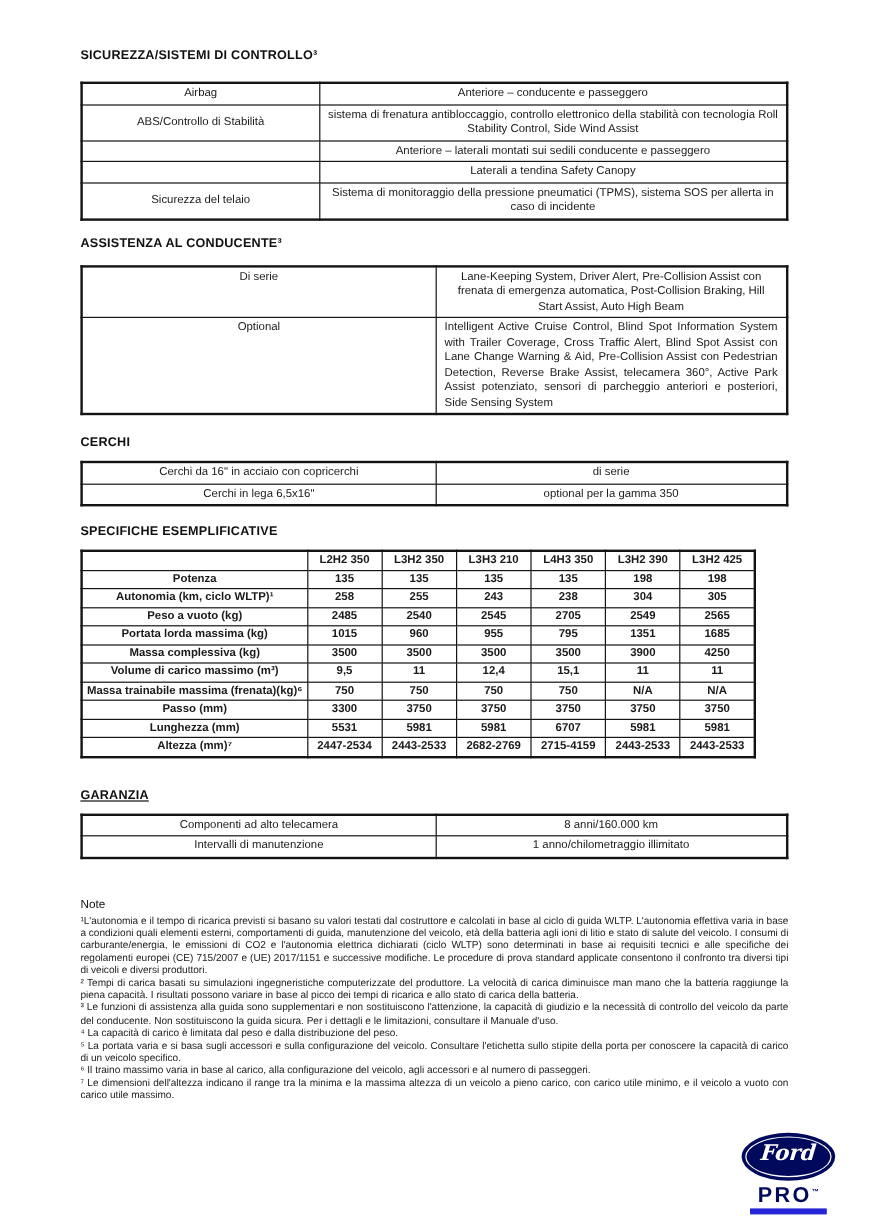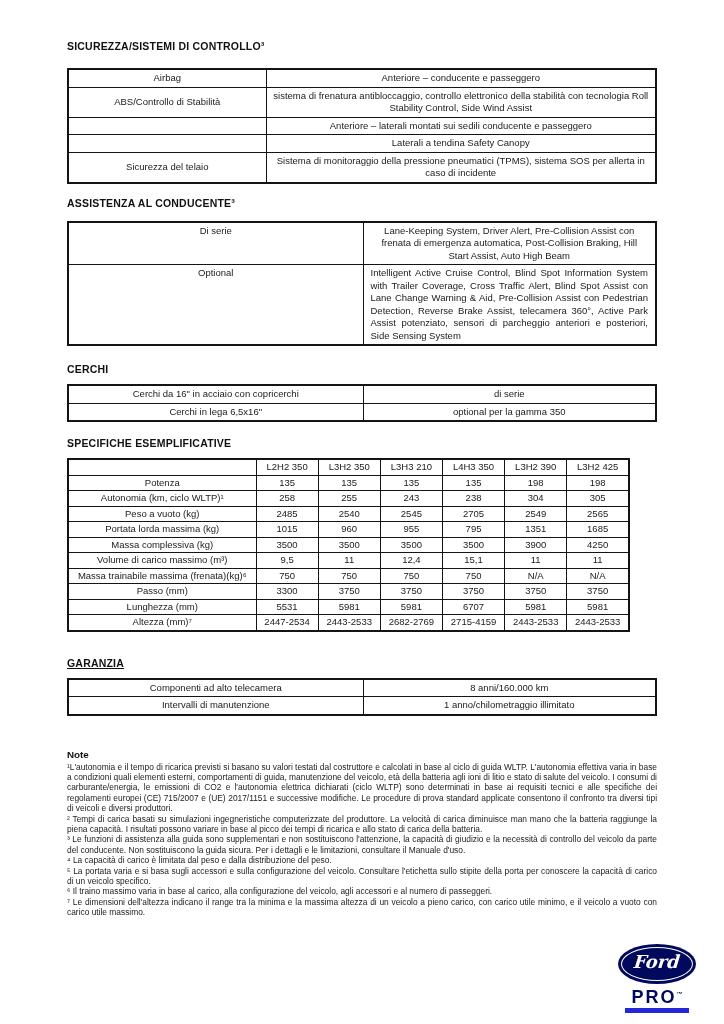--- a/index.html
+++ b/index.html
@@ -27,27 +27,27 @@
   
   .t-sicurezza{margin-top:16px;}
   .h-assistenza{margin-top:13px;}
   .t-assistenza{margin-top:12px;}
   .t-assistenza td{vertical-align:top;padding:2px 7px;}
   .t-assistenza td.val{text-align:center;}
   .t-assistenza td.val.justify{text-align:justify;}
   .h-cerchi{margin-top:17px;}
   .t-cerchi{margin-top:9px;}
   .h-spec{margin-top:15px;}
-  .t-spec{margin-top:9px;width:563px;}
+  .t-spec{margin-top:9px;width:563px;font-weight:bold;}
   .t-spec td{padding:1px 2px;}
   .h-garanzia{margin-top:25px;text-decoration:underline;}
   .t-garanzia{margin-top:9px;}
   
   .notes{margin-top:33px;width:590px;}
-  .notes-title{font-size:9.8px;font-weight:700;line-height:12px;margin:0 0 1px 0;color:#111;}
+  .notes-title{font-size:9.8px;font-weight:400;line-height:12px;margin:0 0 1px 0;color:#111;}
   .note{font-size:8.4px;line-height:10.4px;text-align:justify;color:#222;margin:0;}
   
   .logo{position:absolute;left:616px;top:944px;width:82px;text-align:center;}
   .oval{
     position:relative;width:78px;height:40px;margin:0 auto;
     background:#00095B;border-radius:50%;
   }
   .oval-ring{
     position:absolute;left:3px;top:3px;right:3px;bottom:3px;
     border:1.5px solid #ffffff;border-radius:50%;box-sizing:border-box;

